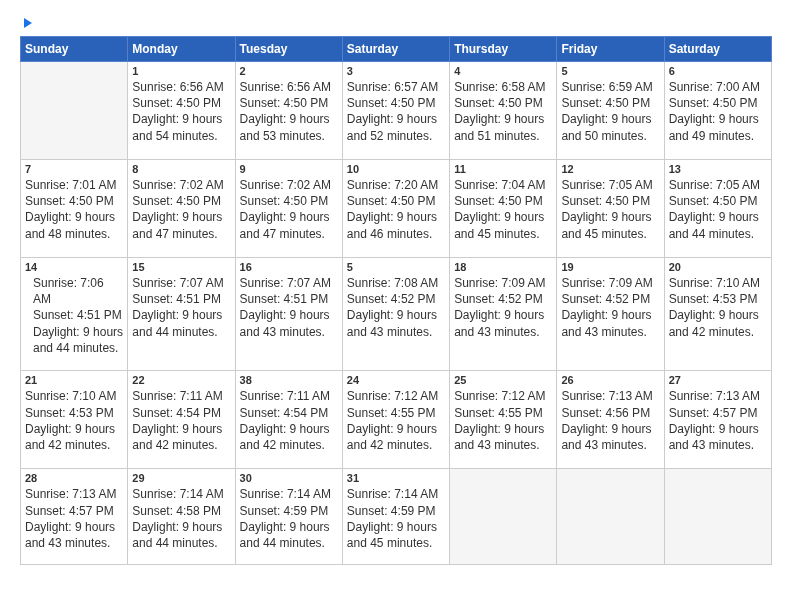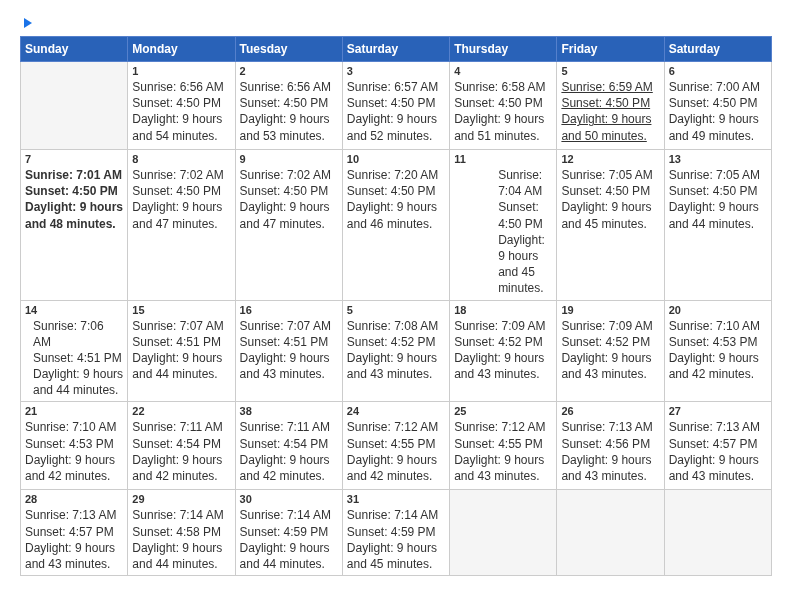--- a/index.html
+++ b/index.html
@@ -166,37 +166,37 @@
           </td>
           <td>
             <div class="day-number">4</div>
             <div class="day-info" style="white-space: pre-line;">Sunrise: 6:58 AM
 Sunset: 4:50 PM
 Daylight: 9 hours
 and 51 minutes.</div>
           </td>
           <td>
             <div class="day-number">5</div>
-            <div class="day-info" style="white-space: pre-line; text-decoration: underline;">Sunrise: 6:59 AM
+            <div class="day-info" style="white-space: pre-line;">Sunrise: 6:59 AM
 Sunset: 4:50 PM
 Daylight: 9 hours
 and 50 minutes.</div>
           </td>
           <td>
             <div class="day-number">6</div>
             <div class="day-info" style="white-space: pre-line;">Sunrise: 7:00 AM
 Sunset: 4:50 PM
 Daylight: 9 hours
 and 49 minutes.</div>
           </td>
         </tr>
         <tr class="week-row">
           <td>
             <div class="day-number">7</div>
-            <div class="day-info" style="white-space: pre-line; font-weight: bold;">Sunrise: 7:01 AM
+            <div class="day-info" style="white-space: pre-line;">Sunrise: 7:01 AM
 Sunset: 4:50 PM
 Daylight: 9 hours
 and 48 minutes.</div>
           </td>
           <td>
             <div class="day-number">8</div>
             <div class="day-info" style="white-space: pre-line;">Sunrise: 7:02 AM
 Sunset: 4:50 PM
 Daylight: 9 hours
 and 47 minutes.</div>
@@ -210,21 +210,21 @@
           </td>
           <td>
             <div class="day-number">10</div>
             <div class="day-info" style="white-space: pre-line;">Sunrise: 7:20 AM
 Sunset: 4:50 PM
 Daylight: 9 hours
 and 46 minutes.</div>
           </td>
           <td>
             <div class="day-number">11</div>
-            <div class="day-info" style="white-space: pre-line; margin-left: 44px;">Sunrise: 7:04 AM
+            <div class="day-info" style="white-space: pre-line;">Sunrise: 7:04 AM
 Sunset: 4:50 PM
 Daylight: 9 hours
 and 45 minutes.</div>
           </td>
           <td>
             <div class="day-number">12</div>
             <div class="day-info" style="white-space: pre-line;">Sunrise: 7:05 AM
 Sunset: 4:50 PM
 Daylight: 9 hours
 and 45 minutes.</div>

